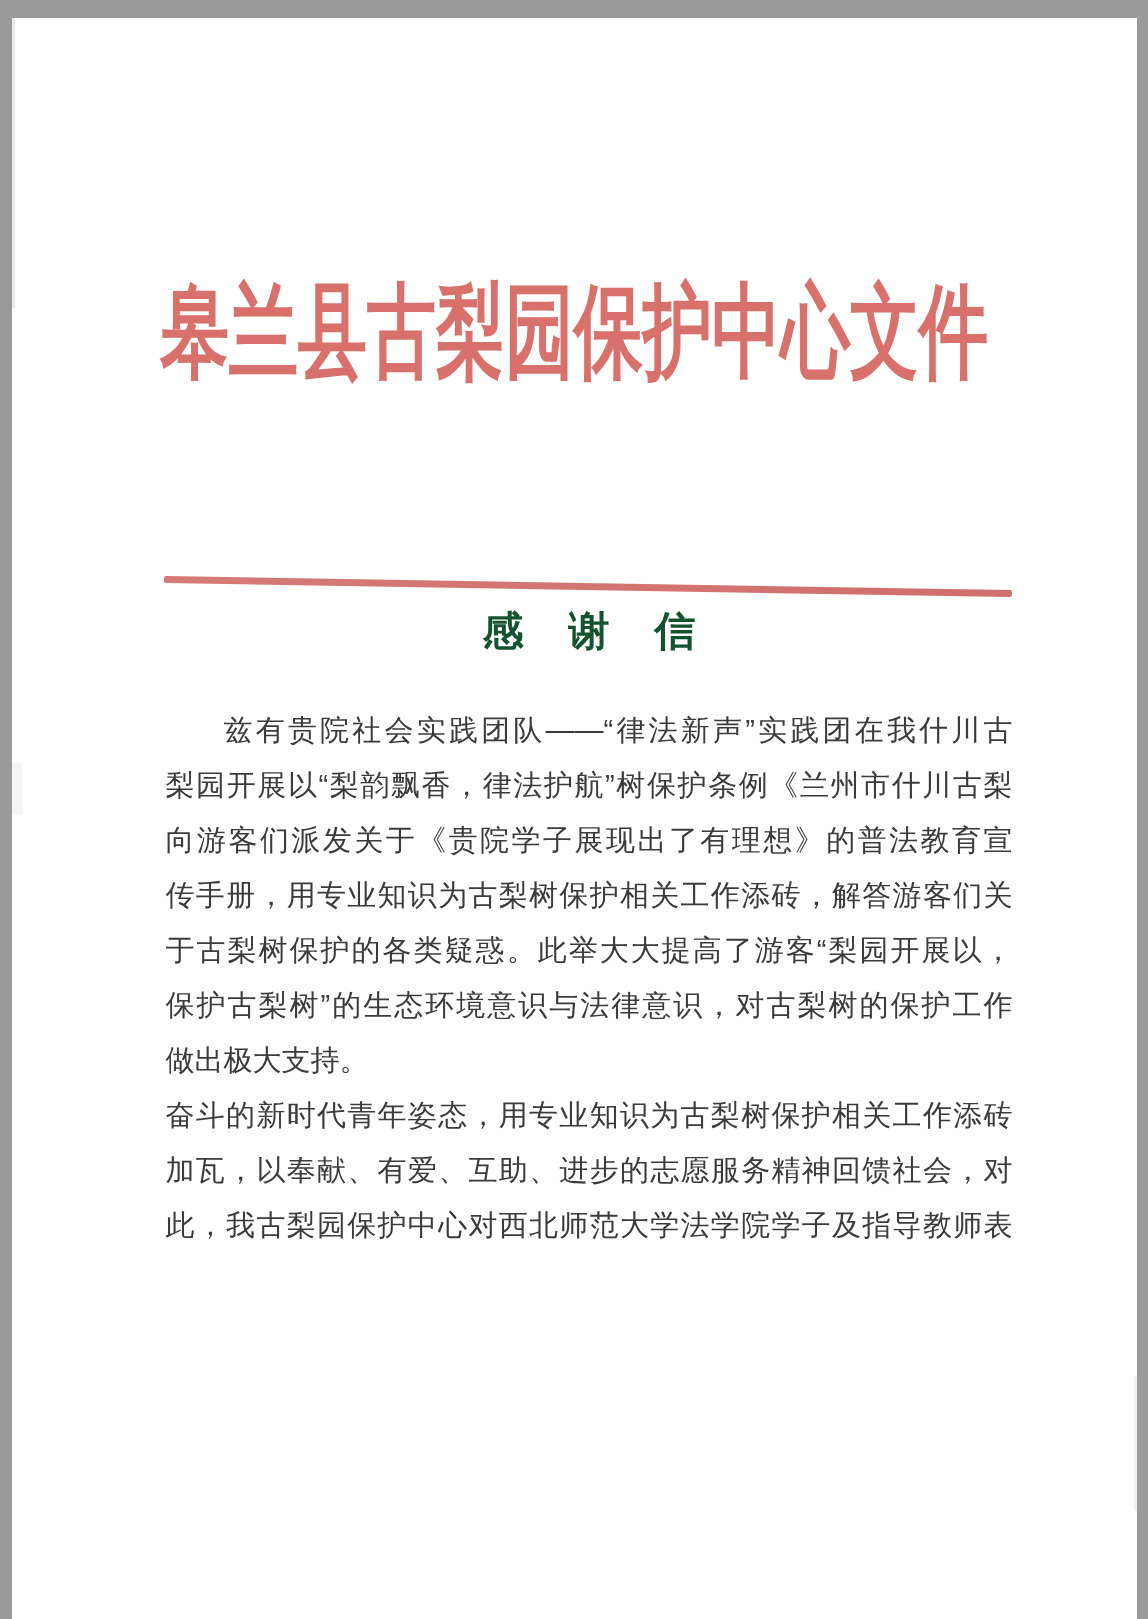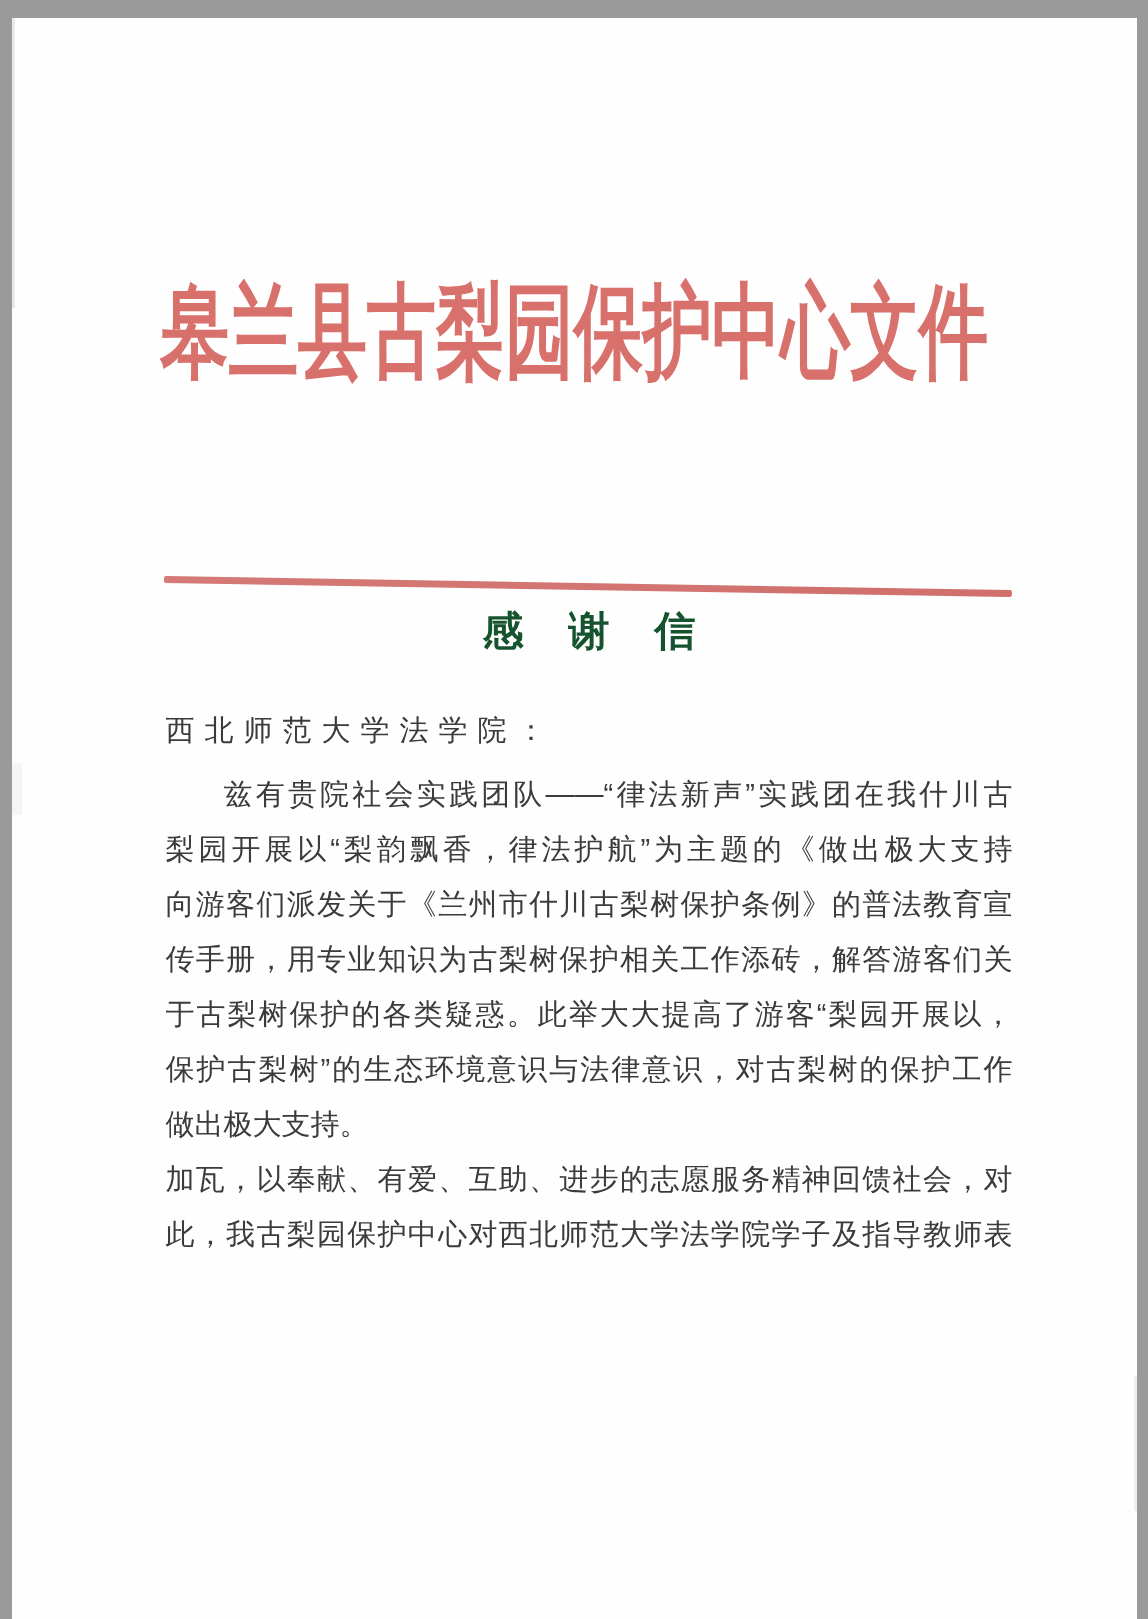--- a/index.html
+++ b/index.html
@@ -101,26 +101,26 @@
 
   <div class="letterhead">
     <span class="stretch">皋兰县古梨园保护中心文件</span>
   </div>
 
   <div class="divider"></div>
 
   <div class="letter-title">感谢信</div>
 
   <div class="body-block">
-    <div class="salutation">西北师范大学法学院：</div>
 
     <div class="line indent">兹有贵院社会实践团队——“律法新声”实践团在我什川古</div>
-    <div class="line">梨园开展以“梨韵飘香，律法护航”为主题的《做出极大支持</div>
-    <div class="line">向游客们派发关于《兰州市什川古梨树保护条例》的普法教育宣</div>
+    <div class="line">梨园开展以“梨韵飘香，律法护航”树保护条例《兰州市什川古梨</div>
+    <div class="line">向游客们派发关于《贵院学子展现出了有理想》的普法教育宣</div>
     <div class="line">传手册，用专业知识为古梨树保护相关工作添砖，解答游客们关</div>
     <div class="line">于古梨树保护的各类疑惑。此举大大提高了游客“梨园开展以，</div>
     <div class="line">保护古梨树”的生态环境意识与法律意识，对古梨树的保护工作</div>
     <div class="line plain">做出极大支持。</div>
+    <div class="line">奋斗的新时代青年姿态，用专业知识为古梨树保护相关工作添砖</div>
     <div class="line">加瓦，以奉献、有爱、互助、进步的志愿服务精神回馈社会，对</div>
     <div class="line">此，我古梨园保护中心对西北师范大学法学院学子及指导教师表</div>
   </div>
 
 </div>
 
 </body></html>

